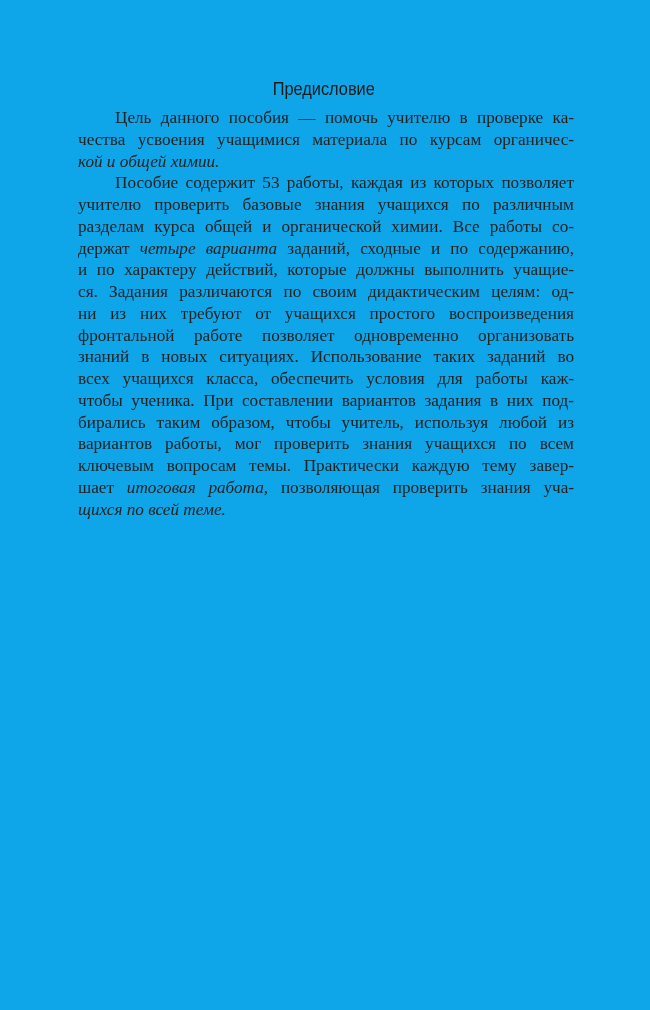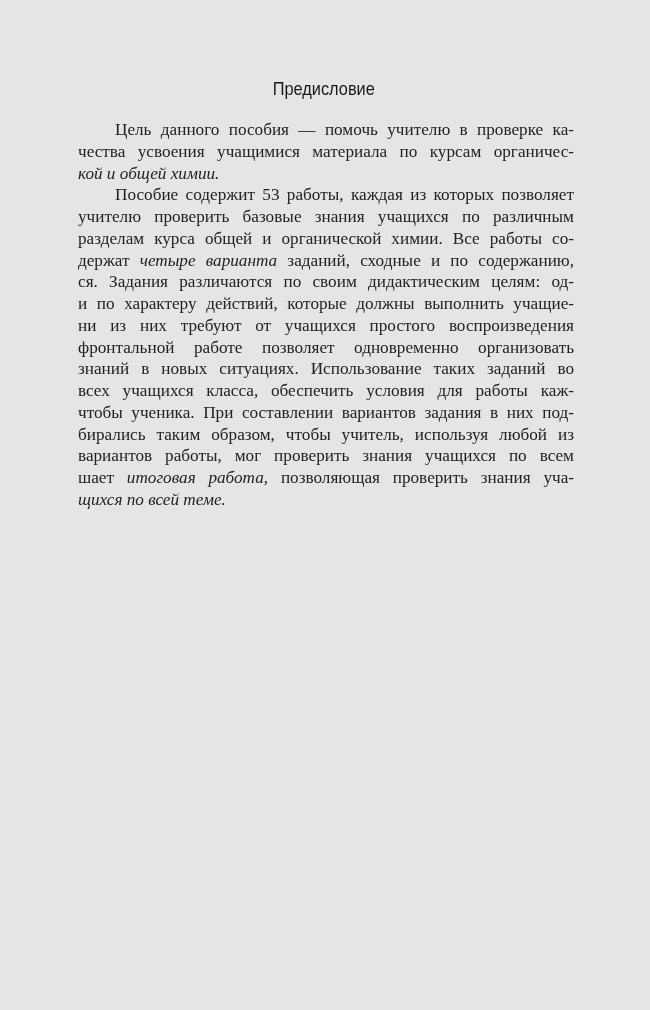--- a/index.html
+++ b/index.html
@@ -1,25 +1,25 @@
 <!DOCTYPE html>
 <html><head>
 <meta charset="utf-8">
 <style>
   html, body { margin: 0; padding: 0; background: #ffffff; }
   body { width: 650px; height: 1010px; position: relative; overflow: hidden; }
-  .page { position: absolute; left: 0; top: 0; width: 650px; height: 1010px; background: #e5e5e5; }
+  .page { position: absolute; left: 0; top: 0; width: 650px; height: 1010px; background: #0ea5e9; }
   .title {
     position: absolute; top: 78px; left: 0; width: 650px; text-align: center;
     font-family: "Liberation Sans", sans-serif; font-size: 19px; color: #1a1a1a;
     transform: scaleX(0.86); transform-origin: 316px 0;
     letter-spacing: 0px;
   }
   .body {
-    position: absolute; top: 119px; left: 78px; width: 496px;
+    position: absolute; top: 107px; left: 78px; width: 496px;
     font-family: "Liberation Serif", serif; font-size: 17.2px; line-height: 21.75px;
     color: #222; text-align: justify;
   }
   .line { display: block; white-space: nowrap; text-align: justify; text-align-last: justify; height: 21.75px; }
   .line.last { text-align-last: left; font-style: italic; }
   .line.indent { padding-left: 37px; }
   i { font-style: italic; }
 </style>
 </head>
 <body>
@@ -30,26 +30,27 @@
       <div>
         <span class="line indent">Цель данного пособия — помочь учителю в проверке ка-</span>
         <span class="line">чества усвоения учащимися материала по курсам органичес-</span>
         <span class="line last">кой и общей химии.</span>
       </div>
       <div>
         <span class="line indent">Пособие содержит 53 работы, каждая из которых позволяет</span>
         <span class="line">учителю проверить базовые знания учащихся по различным</span>
         <span class="line">разделам курса общей и органической химии. Все работы со-</span>
         <span class="line">держат <i>четыре варианта</i> заданий, сходные и по содержанию,</span>
+        <span class="line">и по характеру действий, которые должны выполнить учащие-</span>
         <span class="line">ся. Задания различаются по своим дидактическим целям: од-</span>
-        <span class="line">и по характеру действий, которые должны выполнить учащие-</span>
         <span class="line">ни из них требуют от учащихся простого воспроизведения</span>
         <span class="line">фронтальной работе позволяет одновременно организовать</span>
         <span class="line">знаний в новых ситуациях. Использование таких заданий во</span>
         <span class="line">всех учащихся класса, обеспечить условия для работы каж-</span>
         <span class="line">чтобы ученика. При составлении вариантов задания в них под-</span>
         <span class="line">бирались таким образом, чтобы учитель, используя любой из</span>
         <span class="line">вариантов работы, мог проверить знания учащихся по всем</span>
+        <span class="line">ключевым вопросам темы. Практически каждую тему завер-</span>
         <span class="line">шает <i>итоговая работа</i>, позволяющая проверить знания уча-</span>
         <span class="line last">щихся по всей теме.</span>
       </div>
     </div>
 </div>
 
 </body></html>

